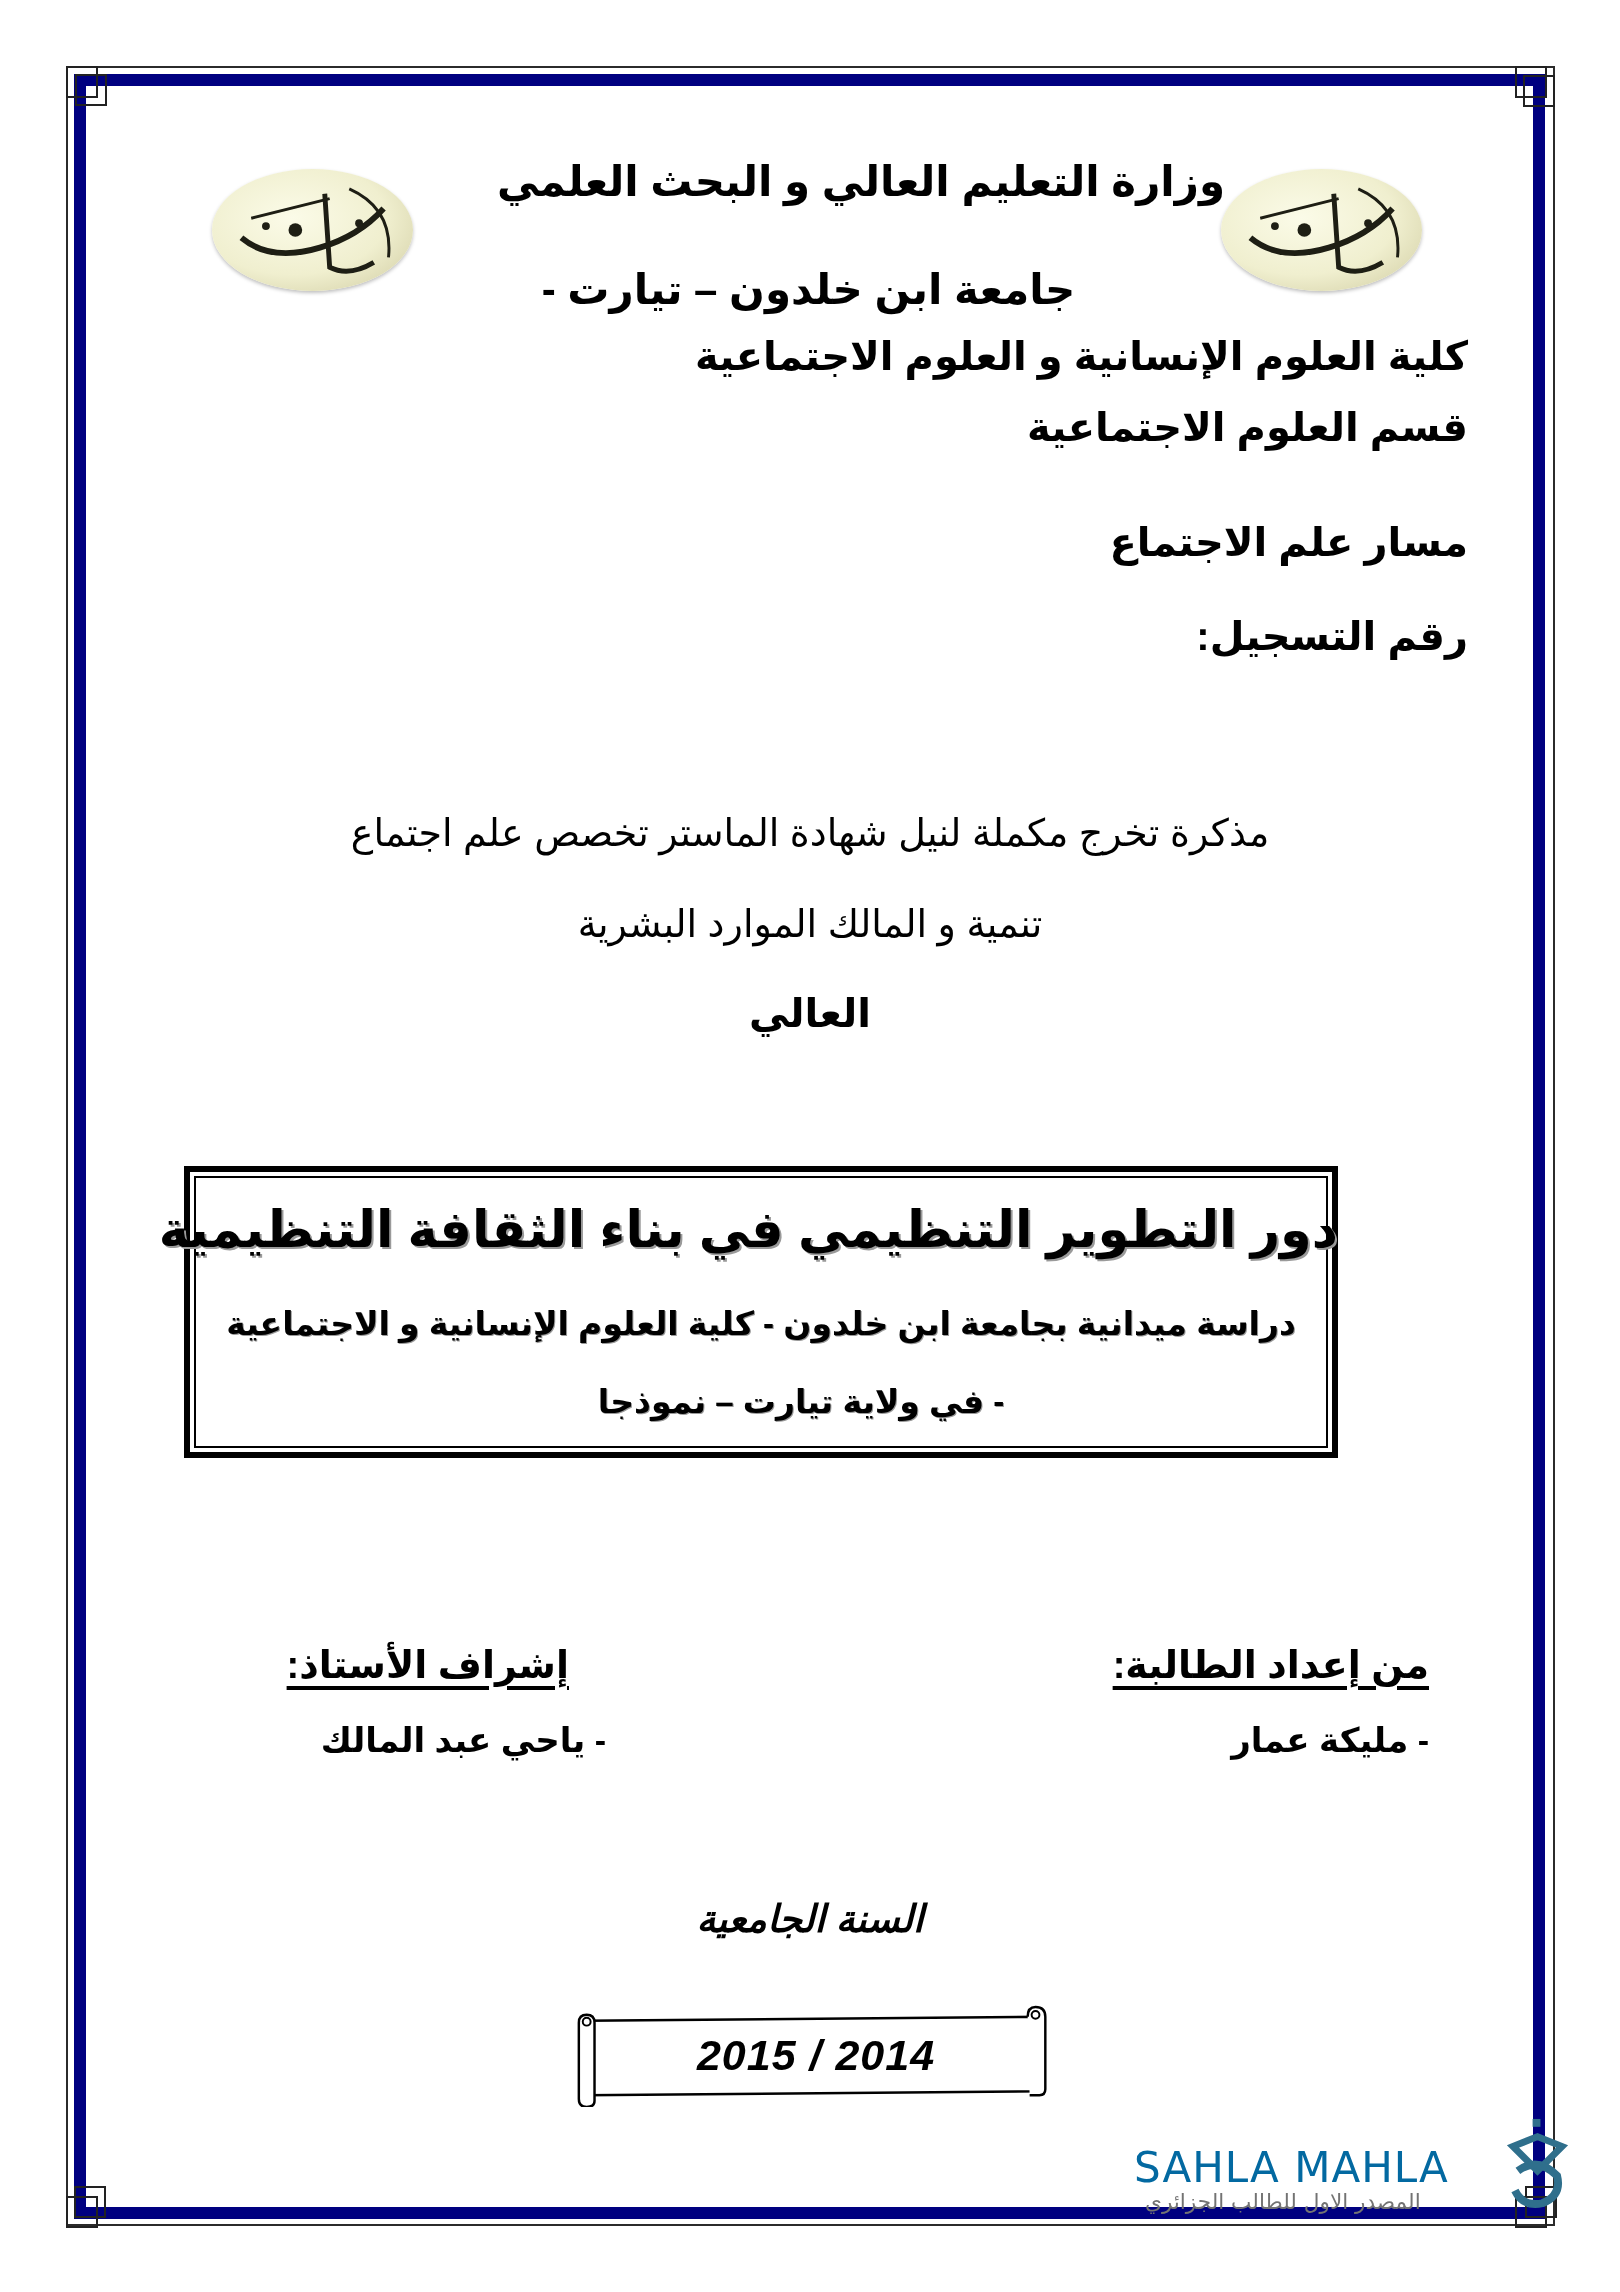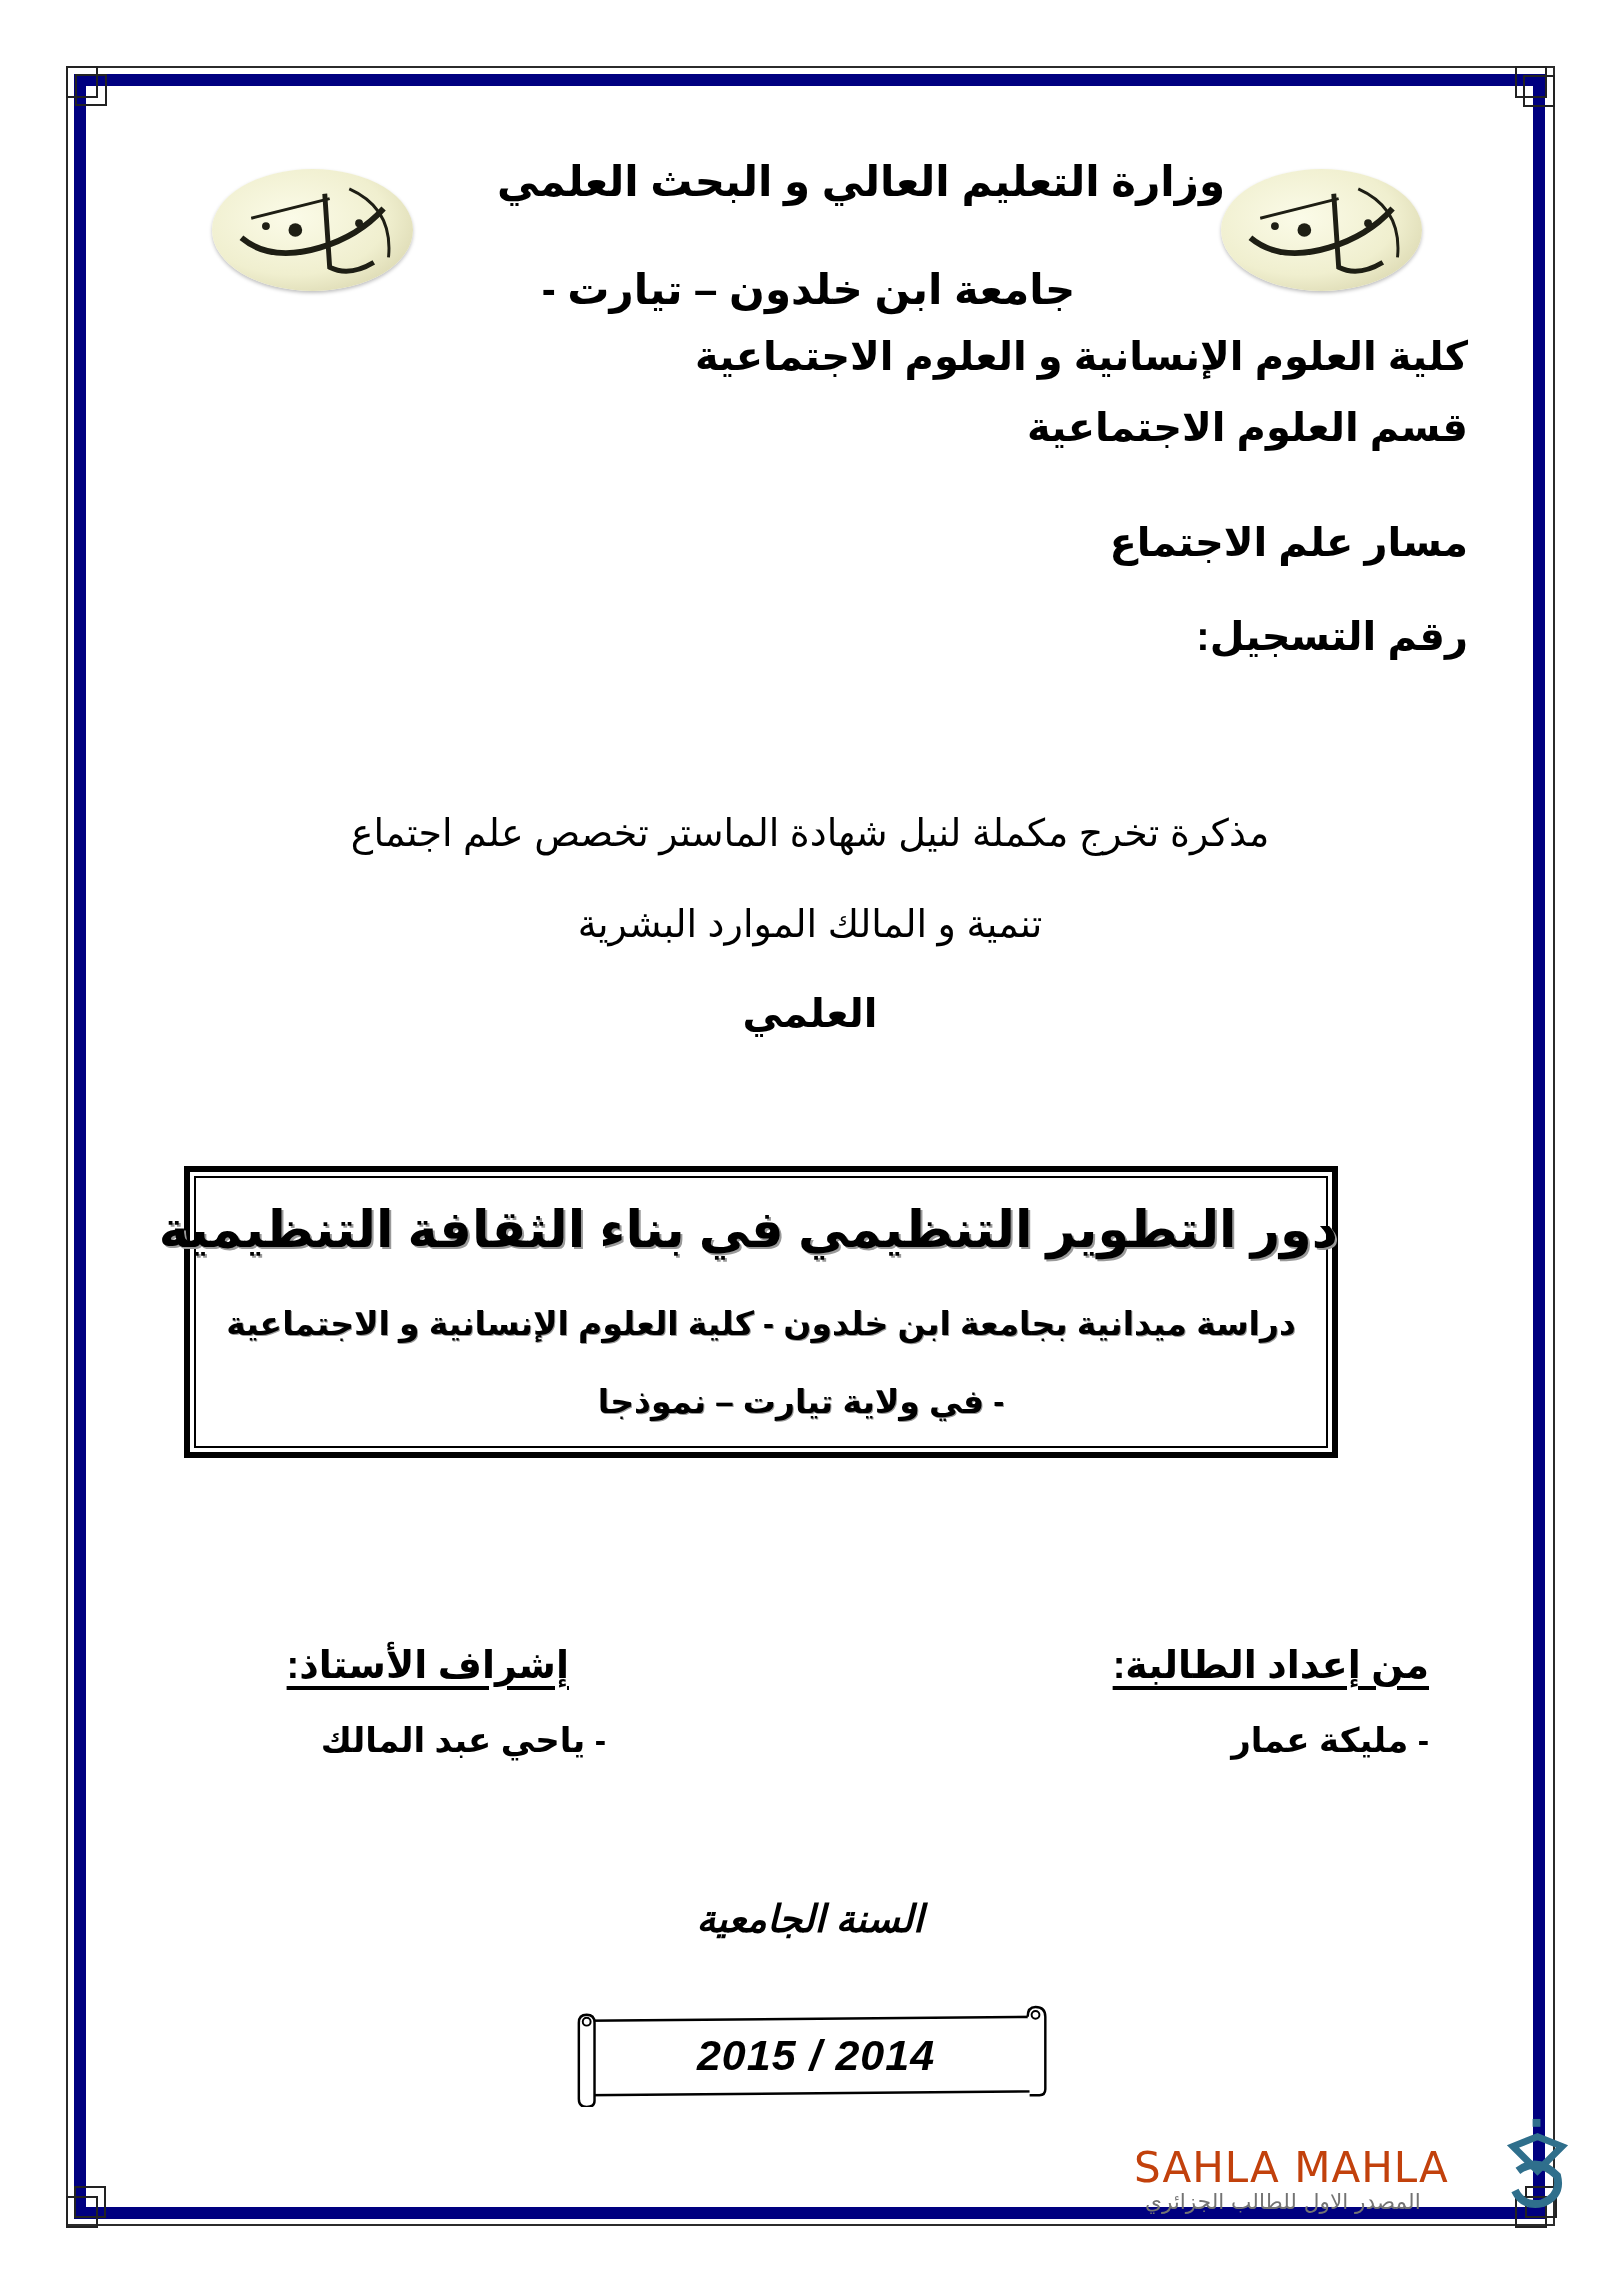--- a/index.html
+++ b/index.html
@@ -55,21 +55,21 @@
   .supervisor-name { top:1720px; right:1014px; }
 
   
   .year-label { top:1897px; left:0; width:1620px; text-align:center; font-size:38px; font-style:italic; }
   .scroll { position:absolute; left:571px; top:2005px; width:490px; height:102px; }
   .scroll svg { position:absolute; left:0; top:0; width:100%; height:100%; }
   .year-value { position:absolute; left:571px; top:2031px; width:490px; text-align:center;
     font-size:43px; font-weight:bold; font-style:italic; direction:ltr; letter-spacing:1px; }
 
   
-  .wm-title { position:absolute; left:1134px; top:2143px; font-size:42px; color:#c2410c;
+  .wm-title { position:absolute; left:1134px; top:2143px; font-size:42px; color:#0369a1;
     font-family:"DejaVu Sans", sans-serif; letter-spacing:1px; font-weight:normal; }
   .wm-sub { position:absolute; left:1145px; top:2189px; font-size:21.6px; color:#737373; direction:rtl;
     font-family:"DejaVu Sans", sans-serif; white-space:nowrap; }
   .wm-icon { position:absolute; left:1503px; top:2117px; width:69px; height:98px; }
 </style>
 </head>
 <body>
 
 <div>
   <div class="frame-outer-line"></div>
@@ -111,21 +111,21 @@
 <div class="t ministry">وزارة التعليم العالي و البحث العلمي</div>
 <div class="t university">جامعة ابن خلدون – تيارت -</div>
 
 <div class="t left-line faculty">كلية العلوم الإنسانية و العلوم الاجتماعية</div>
 <div class="t left-line department">قسم العلوم الاجتماعية</div>
 <div class="t left-line track">مسار علم الاجتماع</div>
 <div class="t left-line registration">رقم التسجيل:</div>
 
 <div class="t thesis-line">مذكرة تخرج مكملة لنيل شهادة الماستر تخصص علم اجتماع</div>
 <div class="t specialty">تنمية و المالك الموارد البشرية</div>
-<div class="t subject-label">العلمي</div>
+<div class="t subject-label">العالي</div>
 
 <div class="title-box">
   <div class="title-box-inner"></div>
 </div>
 <div class="t title-main">دور التطوير التنظيمي في بناء الثقافة التنظيمية</div>
 <div class="t title-sub1">دراسة ميدانية بجامعة ابن خلدون - كلية العلوم الإنسانية و الاجتماعية</div>
 <div class="t title-sub2">- في ولاية تيارت – نموذجا</div>
 
 <div class="t credit-head student-head">من إعداد الطالبة:</div>
 <div class="t credit-name student-name">- مليكة عمار</div>

